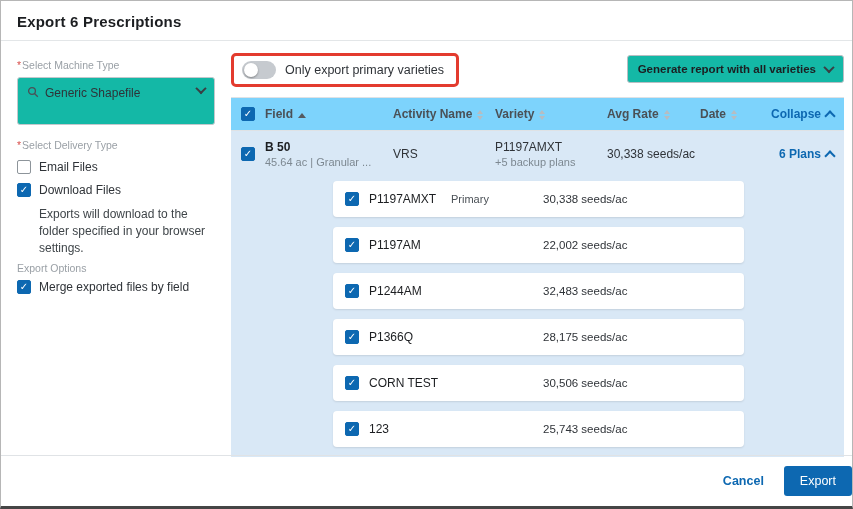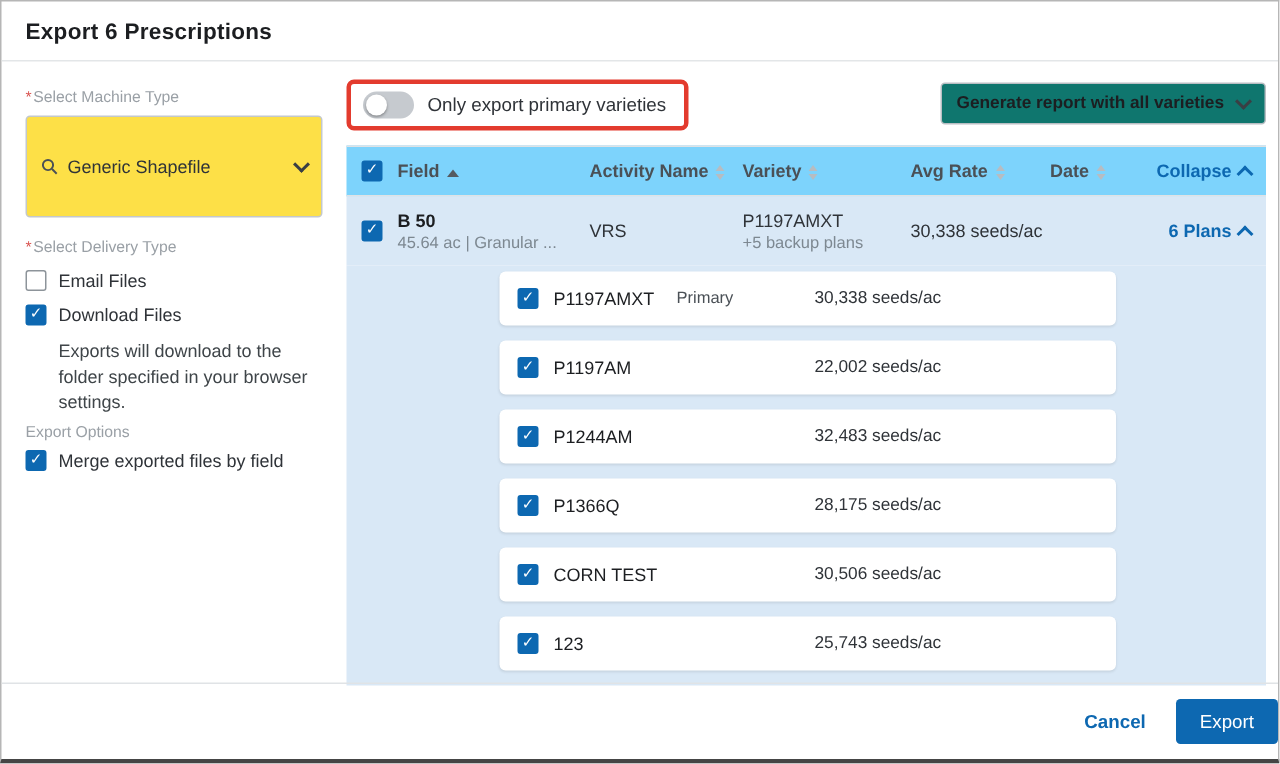--- a/index.html
+++ b/index.html
@@ -12,22 +12,22 @@
   
   .modal-header{padding:12px 16px 10px 16px;border-bottom:1px solid #e3e6e8;}
   .modal-header h1{margin:0;font-size:15px;font-weight:700;color:#1c1e21;letter-spacing:.2px;}
   
   .modal-body{flex:1;display:flex;padding:10px 8px 0 16px;min-height:0;}
   .sidebar{width:198px;flex-shrink:0;}
   .main{flex:1;margin-left:16px;min-width:0;}
   
   .flabel{font-size:10.5px;color:#9aa0a6;margin:8px 0 6px 0;}
   .req{color:#d9534f;margin-right:1px;}
-  .select-box{display:flex;align-items:center;gap:6px;height:30px;padding:18px 9px;
-    border:1px solid #c3c8cc;border-radius:3px;font-size:12px;color:#2f3338;background:#fde047;cursor:pointer;}
+  .select-box{display:flex;align-items:flex-start;gap:6px;height:30px;padding:8px 9px;
+    border:1px solid #c3c8cc;border-radius:3px;font-size:12px;color:#2f3338;background:#14b8a6;cursor:pointer;}
   .select-box .grow{flex:1;}
   .cbrow{display:flex;align-items:center;gap:8px;margin:9px 0;}
   .cbrow label{font-size:12px;color:#2f3338;}
   .cb{width:14px;height:14px;border-radius:2px;box-sizing:border-box;flex-shrink:0;
     display:inline-flex;align-items:center;justify-content:center;cursor:pointer;}
   .cb.checked{background:#0d68b1;border:1px solid #0d68b1;}
   .cb.checked::after{content:"✓";color:#fff;font-size:10px;line-height:1;font-weight:700;}
   .cb.unchecked{background:#fff;border:1.5px solid #8d949a;}
   .note{margin:4px 0 6px 22px;font-size:12px;color:#3f4549;line-height:1.4;width:168px;}
   .flabel.opts{margin-top:5px;}
@@ -41,21 +41,21 @@
   .sort-both{display:inline-flex;flex-direction:column;gap:2px;margin-left:5px;vertical-align:middle;}
   .sort-both .u{width:0;height:0;border-left:3.5px solid transparent;border-right:3.5px solid transparent;border-bottom:4px solid #b7bcc1;}
   .sort-both .d{width:0;height:0;border-left:3.5px solid transparent;border-right:3.5px solid transparent;border-top:4px solid #b7bcc1;}
   
   .toolbar{display:flex;align-items:flex-start;justify-content:space-between;margin:2px 0 10px 0;}
   .annotation{border:3px solid #e33b2e;border-radius:5px;padding:5px 12px 5px 8px;display:flex;align-items:center;gap:9px;}
   .toggle{width:34px;height:18px;border-radius:9px;background:#c6cacf;position:relative;cursor:pointer;flex-shrink:0;}
   .toggle .knob{position:absolute;left:2px;top:2px;width:14px;height:14px;border-radius:50%;background:#fff;box-shadow:0 1px 2px rgba(0,0,0,.35);}
   .toggle-label{font-size:12.5px;color:#2f3338;}
   .report-select{display:flex;align-items:center;gap:9px;border:1px solid #b9bec3;border-radius:3px;
-    background:#0f766e;padding:7px 10px;font-size:11.5px;color:#1c1e21;font-weight:600;cursor:pointer;margin-top:2px;}
+    background:#14b8a6;padding:7px 10px;font-size:11.5px;color:#1c1e21;font-weight:600;cursor:pointer;margin-top:2px;}
   
   .thead{display:flex;align-items:center;height:32px;background:#7dd3fc;
     border-top:1px solid #dfe2e5;border-bottom:1px solid #dfe2e5;
     font-size:12px;font-weight:700;color:#4a5056;}
   .c1{width:34px;display:flex;justify-content:flex-start;padding-left:10px;box-sizing:border-box;}
   .c2{width:128px;}
   .c3{width:102px;}
   .c4{width:112px;}
   .c5{width:93px;}
   .c6{width:60px;}

